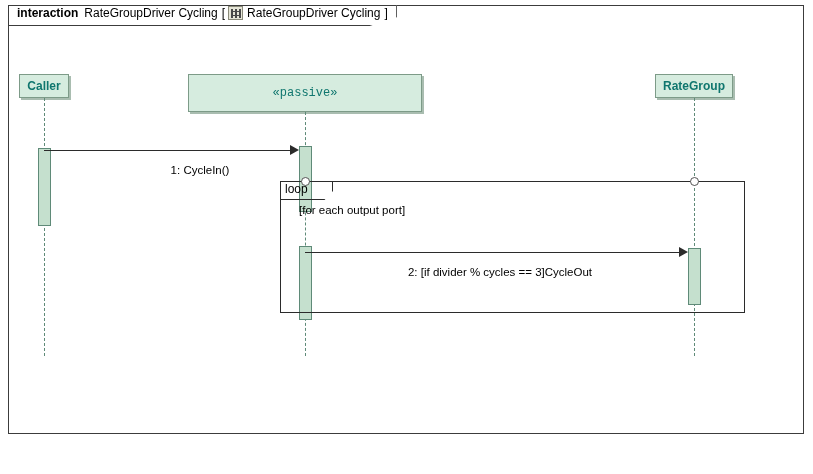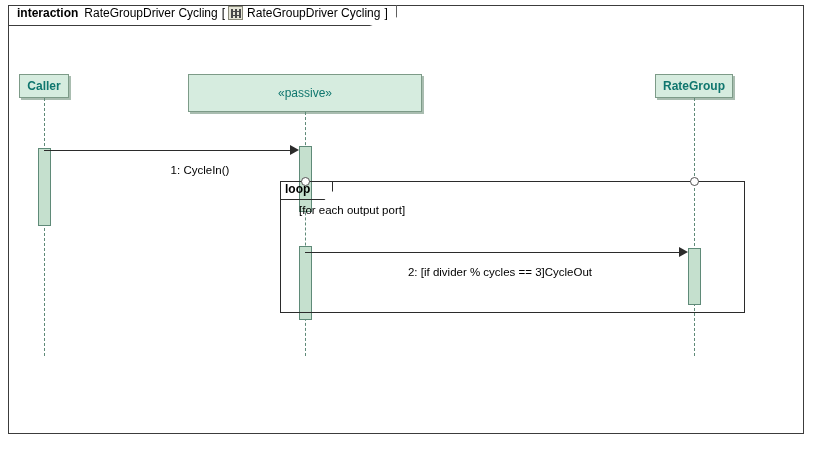--- a/index.html
+++ b/index.html
@@ -151,21 +151,21 @@
     background: transparent;
     box-sizing: border-box;
     -webkit-clip-path: polygon(0 0, 100% 0, 100% 52%, 84% 100%, 0 100%);
     clip-path: polygon(0 0, 100% 0, 100% 52%, 84% 100%, 0 100%);
   }
   #loop-tab span {
     position: absolute;
     left: 5px;
     top: 1px;
     font-size: 12px;
-    font-weight: bold;
+    font-weight: normal;
     color: #000000;
   }
   #loop-guard {
     position: absolute;
     font-size: 11.5px;
     color: #000000;
     white-space: nowrap;
   }
 
   
@@ -198,21 +198,21 @@
   <span class="ttl">RateGroupDriver Cycling</span>
   <span class="brk">]</span>
 </div>
 
 <div class="lifeline-head" style="left:19px; top:74px; width:50px; height:24px;">
   <span class="nm">Caller</span>
 </div>
 <div class="lifeline" style="left:44px; top:98px; height:258px;"></div>
 <div class="activation" style="left:38px; top:148px; height:78px;"></div>
 
-<div class="lifeline-head" style="left:188px; top:74px; width:234px; height:38px;">
+<div class="lifeline-head" style="left:188px; top:74px; width:234px; height:38px;font-family:Liberation Mono, monospace;">
   <span class="stereo">«passive»</span>
 </div>
 <div class="lifeline" style="left:305px; top:112px; height:244px;"></div>
 <div class="activation" style="left:299px; top:146px; height:66px;"></div>
 <div class="activation" style="left:299px; top:246px; height:74px;"></div>
 
 <div class="lifeline-head" style="left:655px; top:74px; width:78px; height:24px;">
   <span class="nm">RateGroup</span>
 </div>
 <div class="lifeline" style="left:694px; top:98px; height:258px;"></div>

